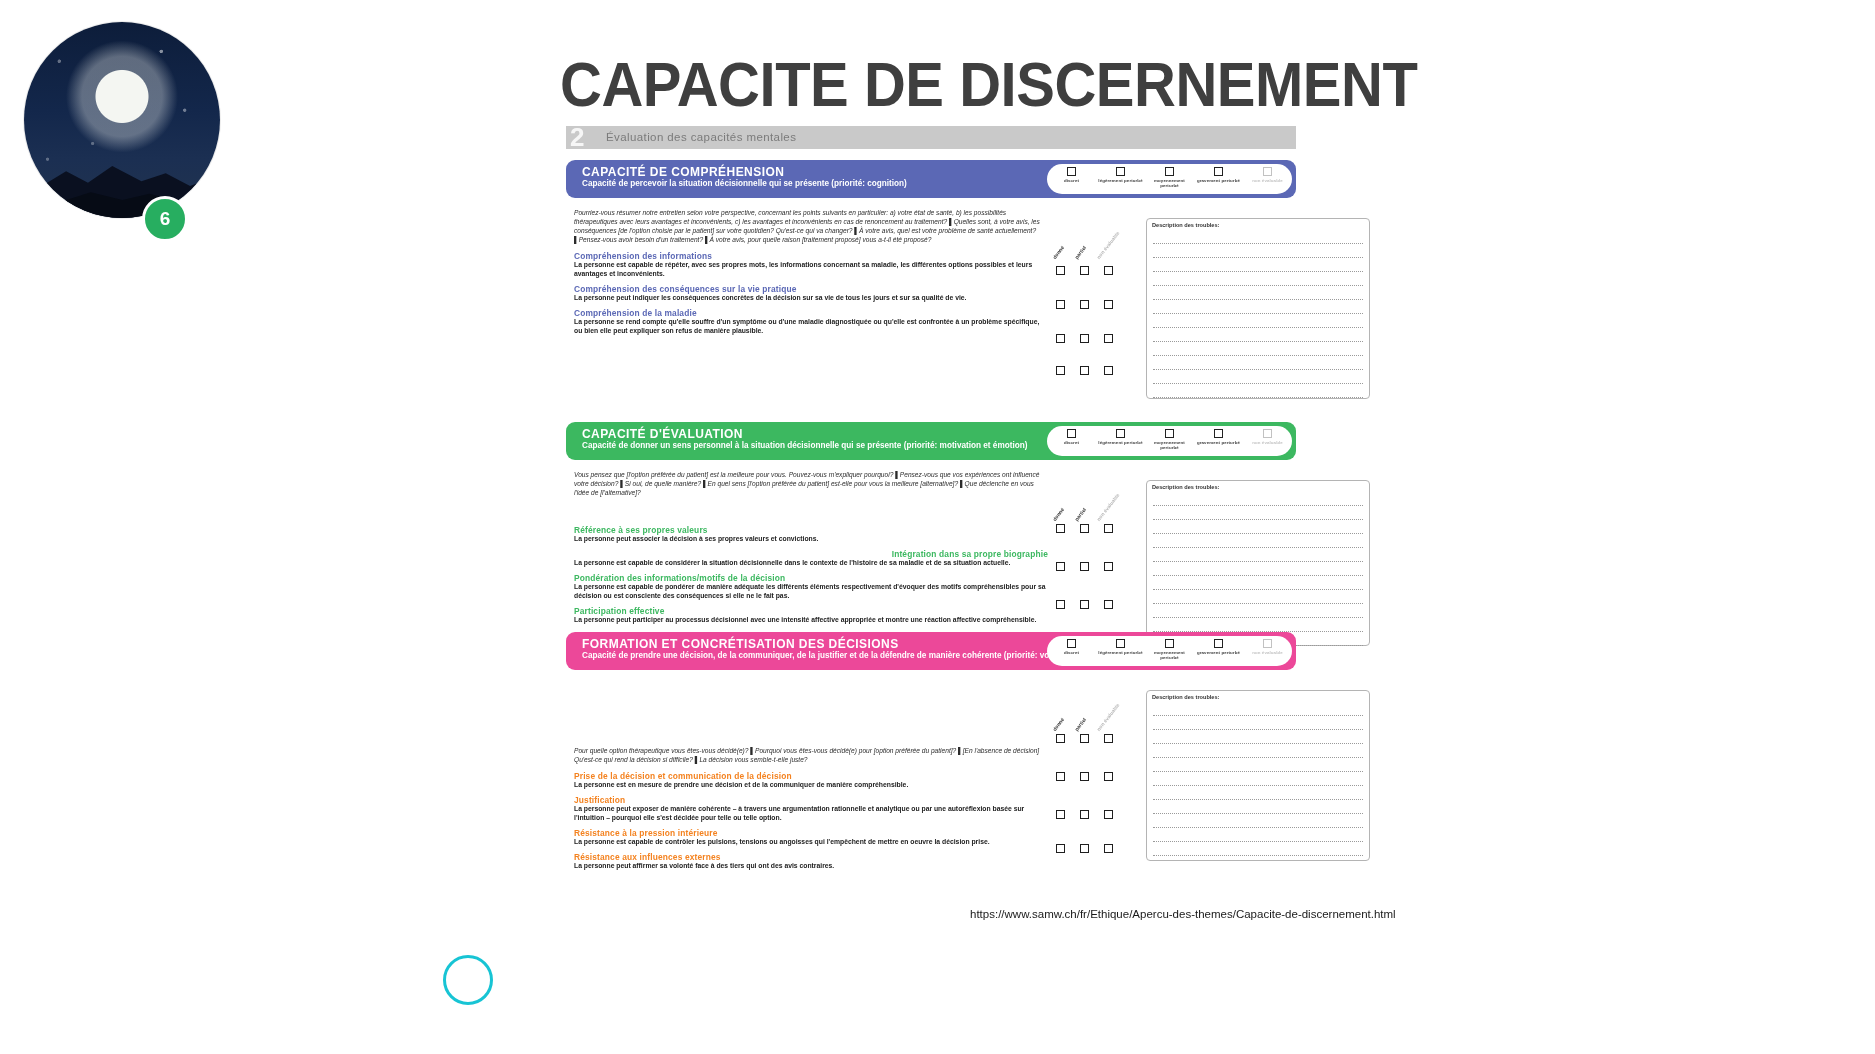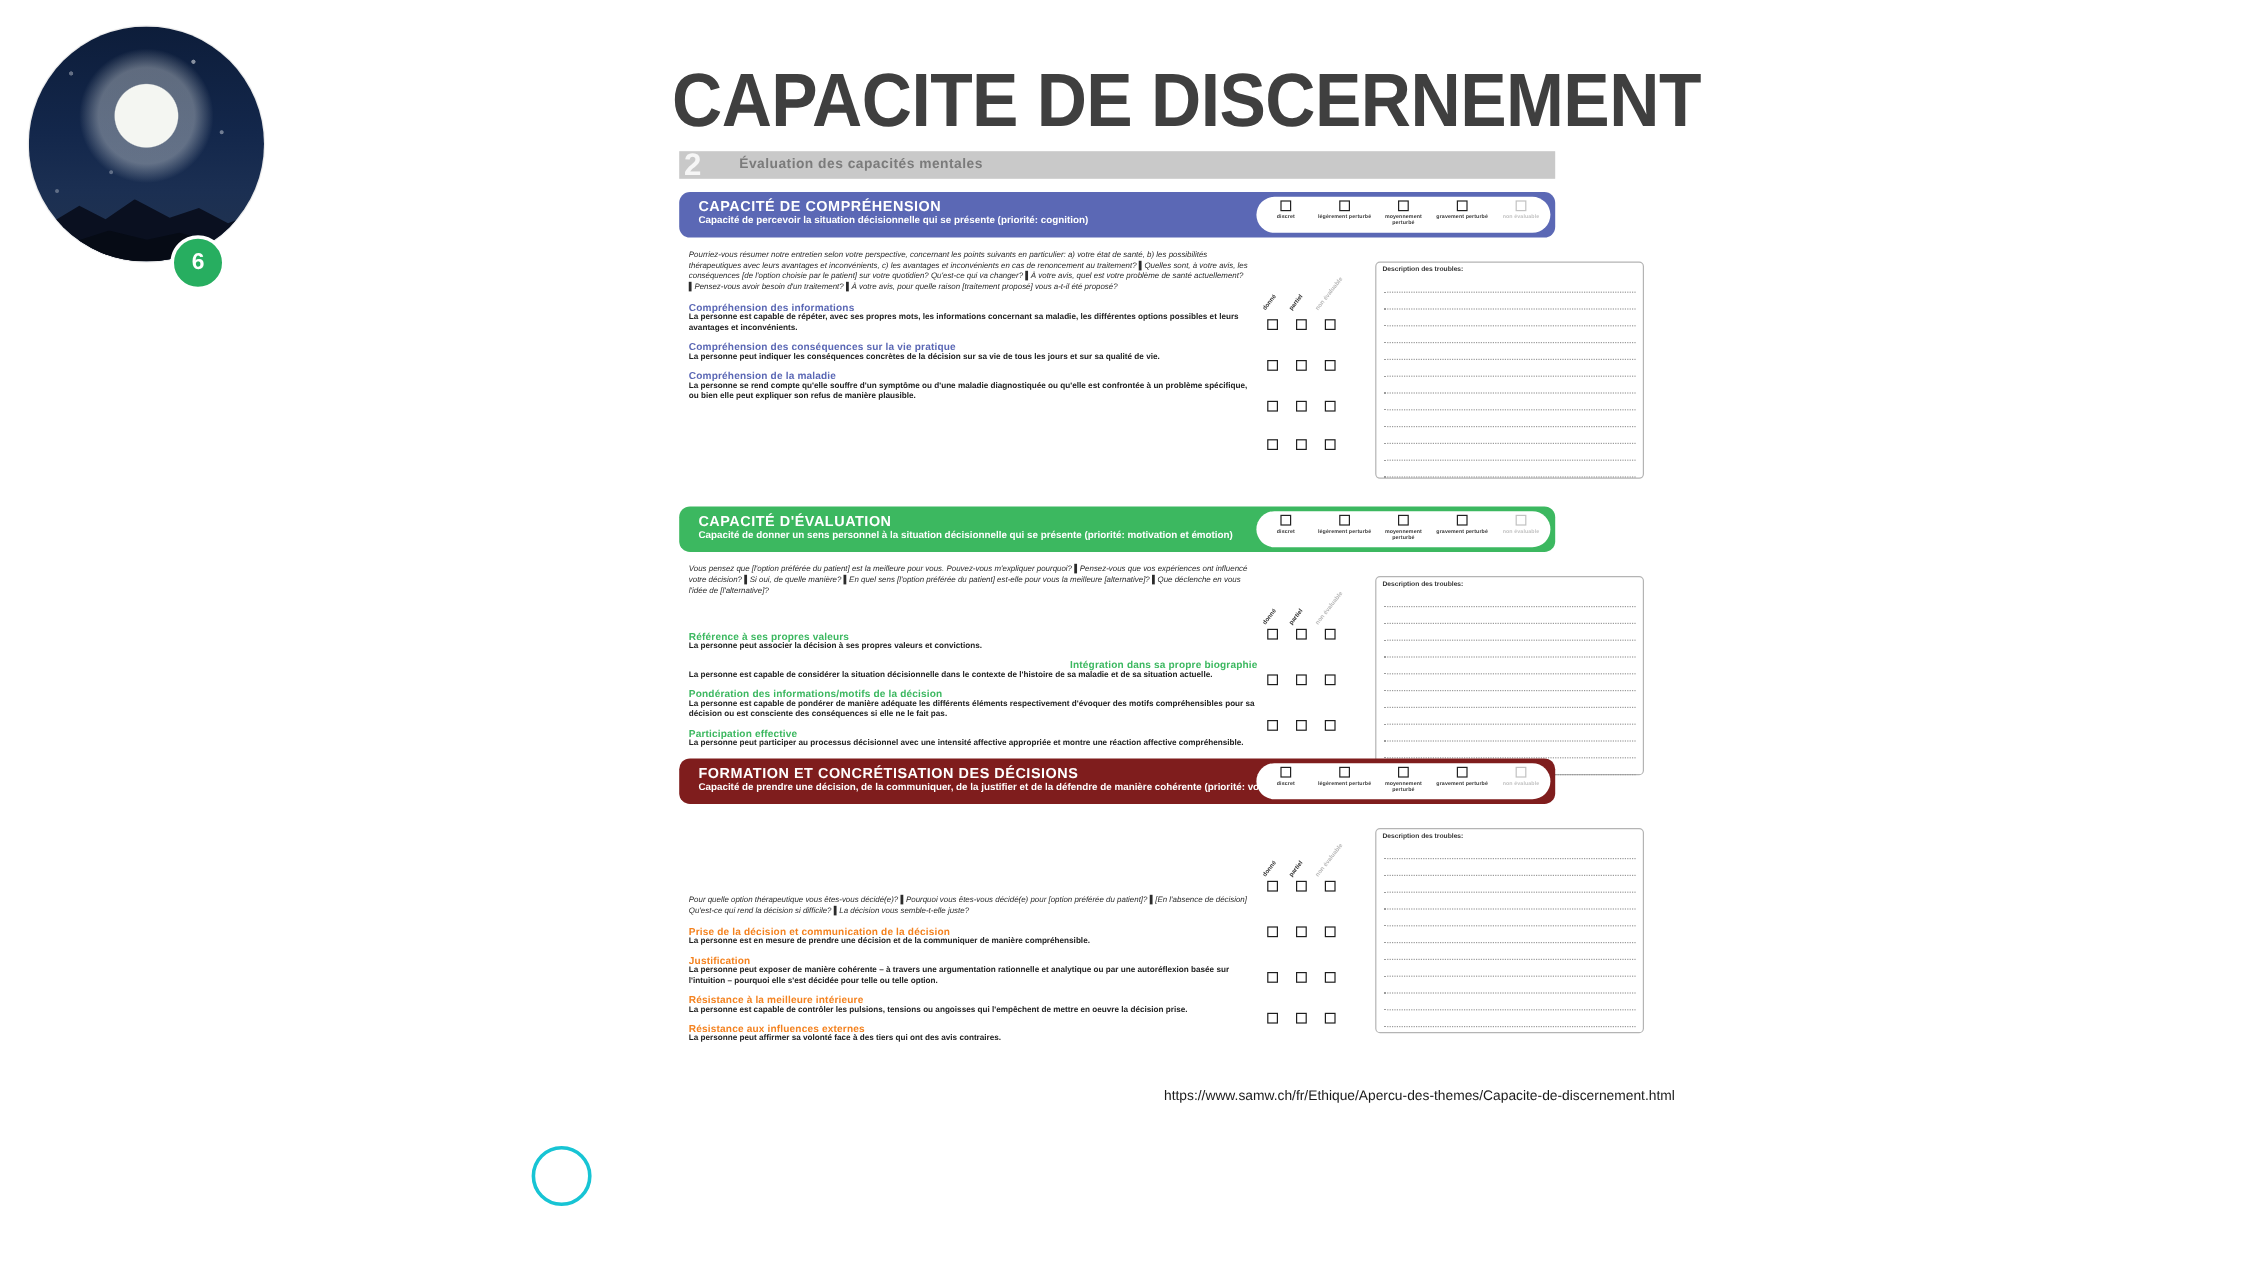--- a/index.html
+++ b/index.html
@@ -27,21 +27,21 @@
     display:flex;align-items:center;justify-content:center;}
 
   
   #slide-title{position:absolute;left:560px;top:48px;font-size:63px;font-weight:bold;letter-spacing:-0.5px;
     color:#3f3f3f;font-family:"Liberation Sans Narrow","Liberation Sans",sans-serif;transform:scaleX(.92);transform-origin:left center;white-space:nowrap;}
 
   
   #doc{position:absolute;left:556px;top:126px;width:740px;height:800px;background:#fff;}
   #doc-band{position:absolute;left:10px;top:0;width:730px;height:23px;background:#c9c9c9;}
   #doc-band .num{position:absolute;left:4px;top:-4px;font-size:26px;font-weight:bold;color:#ffffff;opacity:.85;}
-  #doc-band .cap{position:absolute;left:50px;top:5px;font-size:11.5px;font-weight:bold;color:#7b7b7b;letter-spacing:.4px;}
+  #doc-band .cap{position:absolute;left:40px;top:5px;font-size:11.5px;font-weight:normal;color:#7b7b7b;letter-spacing:.4px;}
 
   .sec{position:absolute;left:10px;width:730px;}
   .sec-head{position:relative;border-radius:9px;height:38px;color:#fff;}
   .sec-head .t{position:absolute;left:16px;top:5px;font-size:12px;font-weight:bold;letter-spacing:.45px;}
   .sec-head .s{position:absolute;left:16px;top:19px;font-size:8.2px;font-weight:bold;line-height:1.25;width:560px;}
   .scale{position:absolute;right:4px;top:4px;width:245px;height:30px;background:#fff;border-radius:15px;
     display:flex;align-items:flex-start;justify-content:space-around;padding-top:3px;box-sizing:border-box;}
   .scale .sc{width:46px;text-align:center;}
   .scale .bx{width:7px;height:7px;border:1px solid #222;margin:0 auto 2px;background:#fff;}
   .scale .lb{font-size:4.4px;font-weight:bold;color:#3a3a3a;line-height:1.15;letter-spacing:.1px;}
@@ -251,21 +251,21 @@
           <div class="ln"></div>
           <div class="ln"></div>
           <div class="ln"></div>
           <div class="ln"></div>
           <div class="ln"></div>
           <div class="ln"></div>
         </div>
       </div>
     </div>
     <div class="sec" style="top: 506px;">
-      <div class="sec-head" style="background: #7f1d1d;">
+      <div class="sec-head" style="background: #ec4899;">
         <div class="t">FORMATION ET CONCRÉTISATION DES DÉCISIONS</div>
         <div class="s">Capacité de prendre une décision, de la communiquer, de la justifier et de la défendre de manière cohérente (priorité: volition)</div>
         <div class="scale">
           <div class="sc">
             <div class="bx"></div>
             <div class="lb">discret</div>
           </div>
           <div class="sc">
             <div class="bx"></div>
             <div class="lb">légèrement perturbé</div>
@@ -289,21 +289,21 @@
           <div class="intro">Pour quelle option thérapeutique vous êtes-vous décidé(e)? ▌Pourquoi vous êtes-vous décidé(e) pour [option préférée du patient]? ▌[En l'absence de décision] Qu'est-ce qui rend la décision si difficile? ▌La décision vous semble-t-elle juste?</div>
           <div class="crit">
             <div class="h" style="color: rgb(244, 130, 31);">Prise de la décision et communication de la décision</div>
             <div class="d">La personne est en mesure de prendre une décision et de la communiquer de manière compréhensible.</div>
           </div>
           <div class="crit">
             <div class="h" style="color: rgb(244, 130, 31);">Justification</div>
             <div class="d">La personne peut exposer de manière cohérente – à travers une argumentation rationnelle et analytique ou par une autoréflexion basée sur l'intuition – pourquoi elle s'est décidée pour telle ou telle option.</div>
           </div>
           <div class="crit">
-            <div class="h" style="color: rgb(244, 130, 31);">Résistance à la meilleure intérieure</div>
+            <div class="h" style="color: rgb(244, 130, 31);">Résistance à la pression intérieure</div>
             <div class="d">La personne est capable de contrôler les pulsions, tensions ou angoisses qui l'empêchent de mettre en oeuvre la décision prise.</div>
           </div>
           <div class="crit">
             <div class="h" style="color: rgb(244, 130, 31);">Résistance aux influences externes</div>
             <div class="d">La personne peut affirmer sa volonté face à des tiers qui ont des avis contraires.</div>
           </div>
         </div>
         <div class="colhdr" style="position: absolute; left: 490px; top: 22px;">
           <span style="left: 0px; bottom: 0px;">donné</span>
           <span style="left: 22px; bottom: 0px;">partiel</span>

